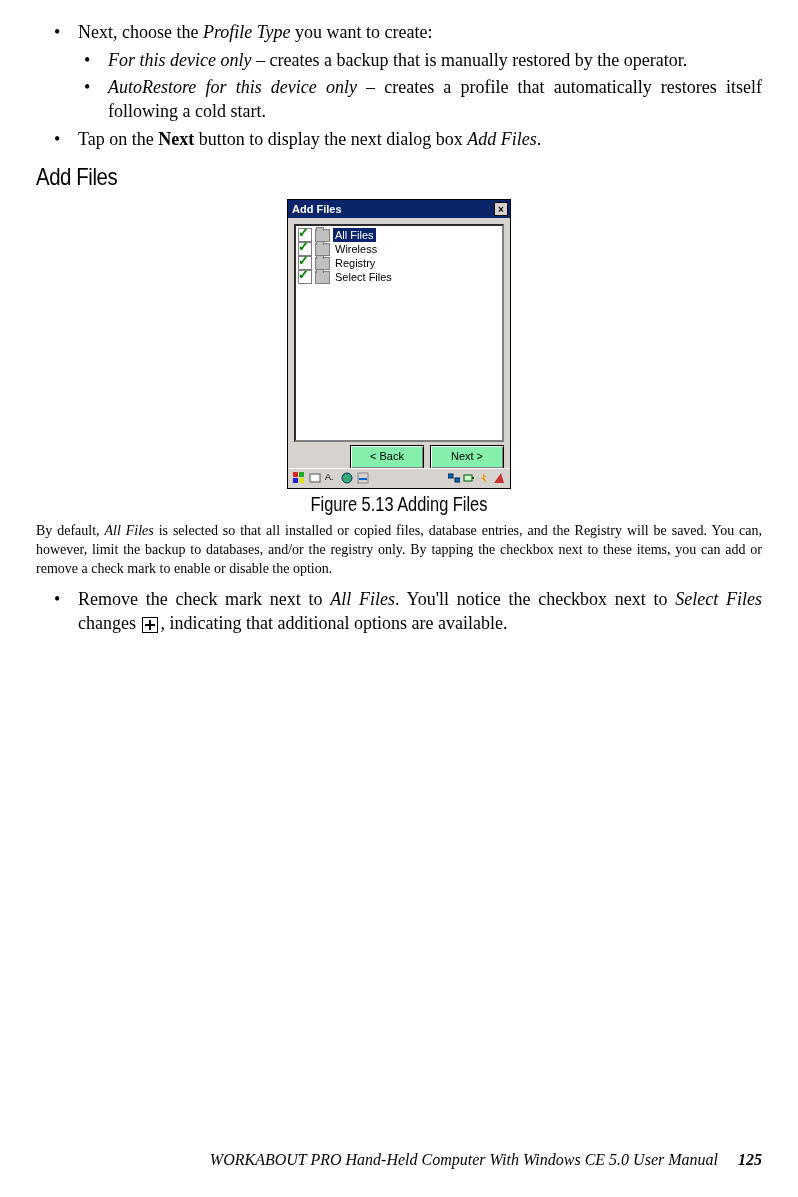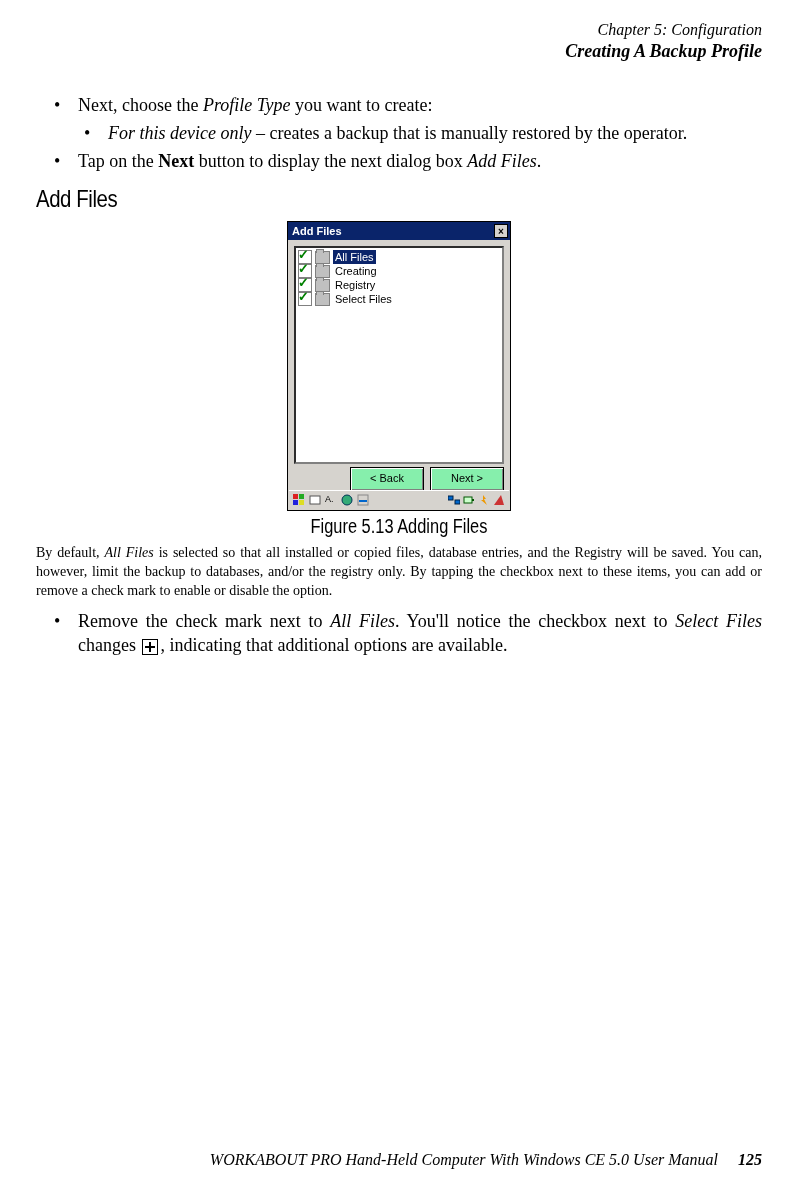--- a/index.html
+++ b/index.html
@@ -201,31 +201,30 @@
     font-style: italic;
     font-size: 16px;
   }
   .footer .pagenum { font-weight: bold; font-style: italic; margin-left: 16px; }
 </style>
 </head>
 <body>
 
 <div class="page">
 
-  <div class="header-right">
-    <div class="chapter-line">Chapter 5: Configuration</div>
-    <div class="section-line">Creating A Backup Profile</div>
-  </div>
 
   <ul class="outer">
     <li>
       <span>Next, choose the </span><span class="italic">Profile Type</span><span> you want to create:</span>
       <ul class="inner">
         <li>
           <span class="italic">For this device only</span><span> – creates a backup that is manually restored by the operator.</span>
+        </li>
+        <li>
+          <span class="italic">AutoRestore for this device only</span><span> – creates a profile that automatically restores itself following a cold start.</span>
         </li>
       </ul>
     </li>
     <li>
       <span>Tap on the </span><span class="bold">Next</span><span> button to display the next dialog box </span><span class="italic">Add Files</span><span>.</span>
     </li>
   </ul>
 
   <h2 class="addfiles">Add Files</h2>
 
@@ -237,21 +236,21 @@
       </div>
       <div class="list-area">
         <div class="item sel">
           <span class="cb checked"></span>
           <span class="folder"></span>
           <span class="item-label">All Files</span>
         </div>
         <div class="item">
           <span class="cb checked"></span>
           <span class="folder"></span>
-          <span class="item-label">Creating</span>
+          <span class="item-label">Wireless</span>
         </div>
         <div class="item">
           <span class="cb checked"></span>
           <span class="folder"></span>
           <span class="item-label">Registry</span>
         </div>
         <div class="item">
           <span class="cb checked"></span>
           <span class="folder"></span>
           <span class="item-label">Select Files</span>

